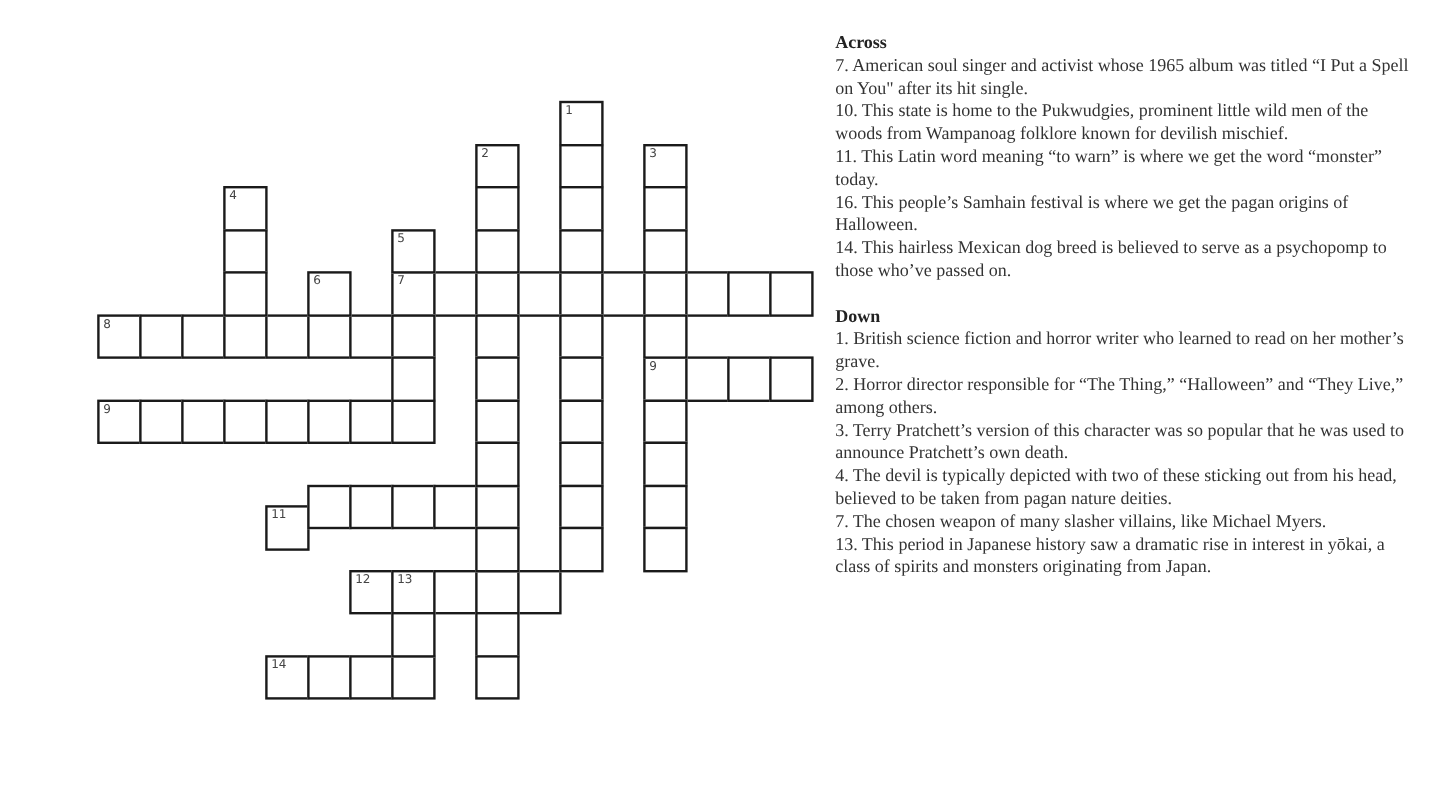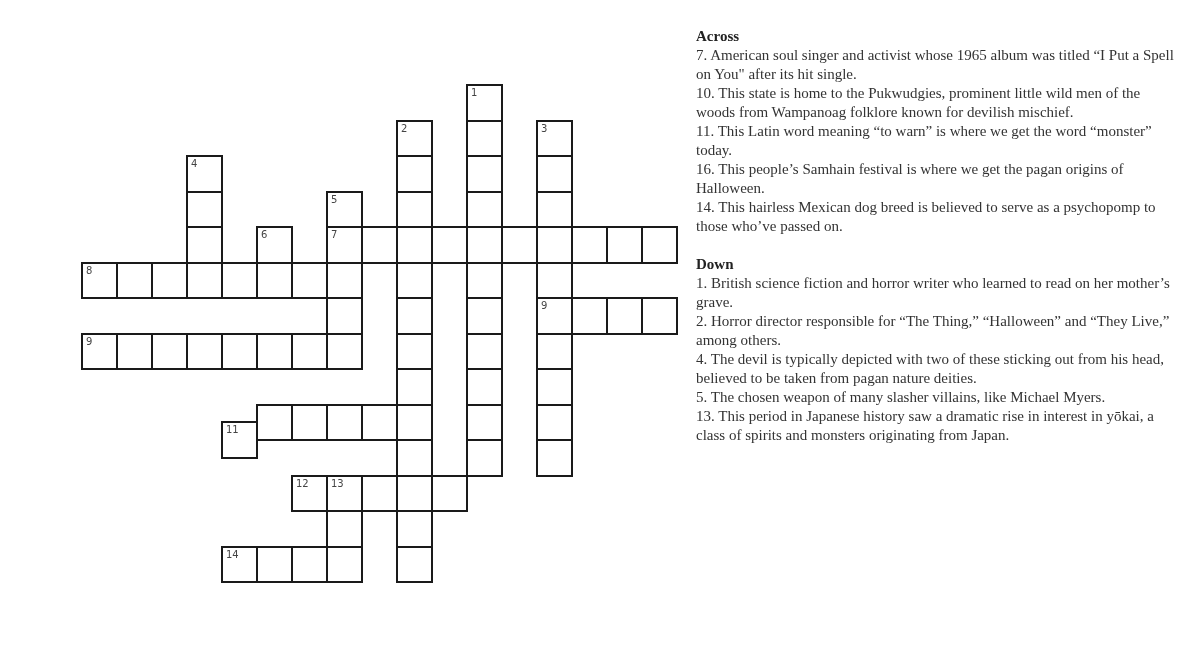--- a/index.html
+++ b/index.html
@@ -142,16 +142,17 @@
   <div class="heading">Across</div>
   <p class="clue">7. American soul singer and activist whose 1965 album was titled “I Put a Spell on You" after its hit single.</p>
   <p class="clue">10. This state is home to the Pukwudgies, prominent little wild men of the woods from Wampanoag folklore known for devilish mischief.</p>
   <p class="clue">11. This Latin word meaning “to warn” is where we get the word “monster” today.</p>
   <p class="clue">16. This people’s Samhain festival is where we get the pagan origins of Halloween.</p>
   <p class="clue">14. This hairless Mexican dog breed is believed to serve as a psychopomp to those who’ve passed on.</p>
   <div class="gap"></div>
   <div class="heading">Down</div>
   <p class="clue">1. British science fiction and horror writer who learned to read on her mother’s grave.</p>
   <p class="clue">2. Horror director responsible for “The Thing,” “Halloween” and “They Live,” among others.</p>
+  <p class="clue">3. Terry Pratchett’s version of this character was so popular that he was used to announce Pratchett’s own death.</p>
   <p class="clue">4. The devil is typically depicted with two of these sticking out from his head, believed to be taken from pagan nature deities.</p>
-  <p class="clue">5. The chosen weapon of many slasher villains, like Michael Myers.</p>
+  <p class="clue">7. The chosen weapon of many slasher villains, like Michael Myers.</p>
   <p class="clue">13. This period in Japanese history saw a dramatic rise in interest in yōkai, a class of spirits and monsters originating from Japan.</p>
 </div>
 
 </body></html>

